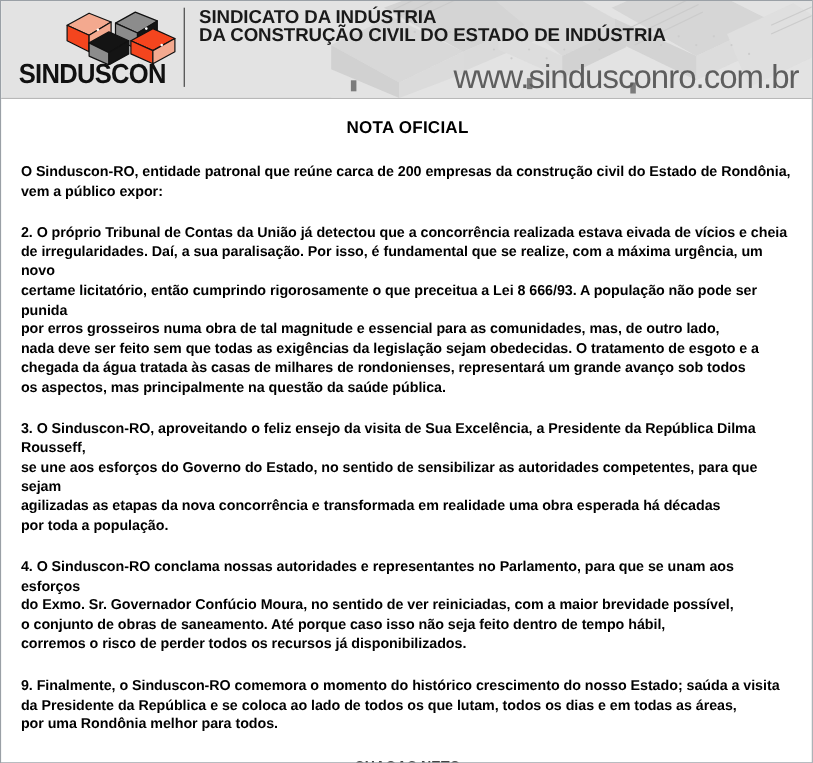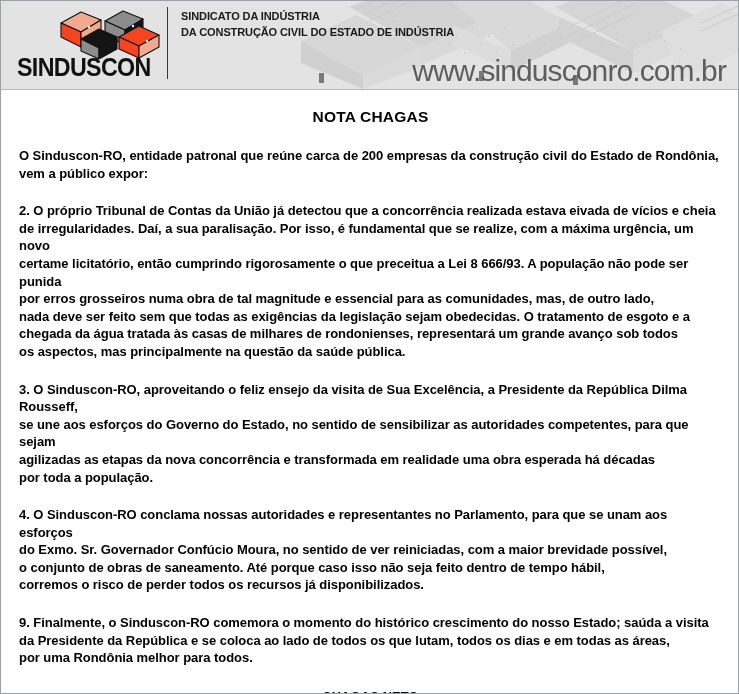--- a/index.html
+++ b/index.html
@@ -74,21 +74,21 @@
     width: 1px;
     height: 72px;
     background: #3a3a3a;
   }
 
   .header-org {
     position: absolute;
     left: 180px;
     top: 7px;
     color: #1a1a1a;
-    font-size: 11px;
+    font-size: 17px;
     font-weight: bold;
     line-height: 16px;
     letter-spacing: -0.1px;
     white-space: nowrap;
   }
   .header-org div { margin: 0; }
 
   .header-site {
     position: absolute;
     right: 12px;
@@ -242,21 +242,21 @@
     <div class="header-org">
       <div>SINDICATO  DA INDÚSTRIA</div>
       <div>DA CONSTRUÇÃO CIVIL DO ESTADO DE INDÚSTRIA</div>
     </div>
 
     <div class="header-site">www.sindusconro.com.br</div>
   </div>
 
   <div class="doc-body">
 
-    <div class="doc-title">NOTA CHAGAS</div>
+    <div class="doc-title">NOTA OFICIAL</div>
 
     <p class="para intro">O Sinduscon-RO, entidade patronal que reúne carca de 200 empresas da construção civil do Estado de Rondônia,
 vem a público expor:</p>
 
     <p class="para numbered">2. O próprio Tribunal de Contas da União já detectou  que a concorrência realizada estava eivada de vícios  e cheia
 de irregularidades. Daí, a sua paralisação. Por isso, é fundamental que se realize, com a máxima urgência, um novo
 certame licitatório, então cumprindo rigorosamente o que preceitua a Lei 8 666/93. A população não pode ser punida
 por erros grosseiros numa obra de tal magnitude e essencial para as comunidades, mas, de outro lado,
 nada deve ser feito sem que todas as exigências da legislação sejam obedecidas. O tratamento de esgoto e a
 chegada da água tratada às casas de milhares de rondonienses, representará um grande avanço sob todos

